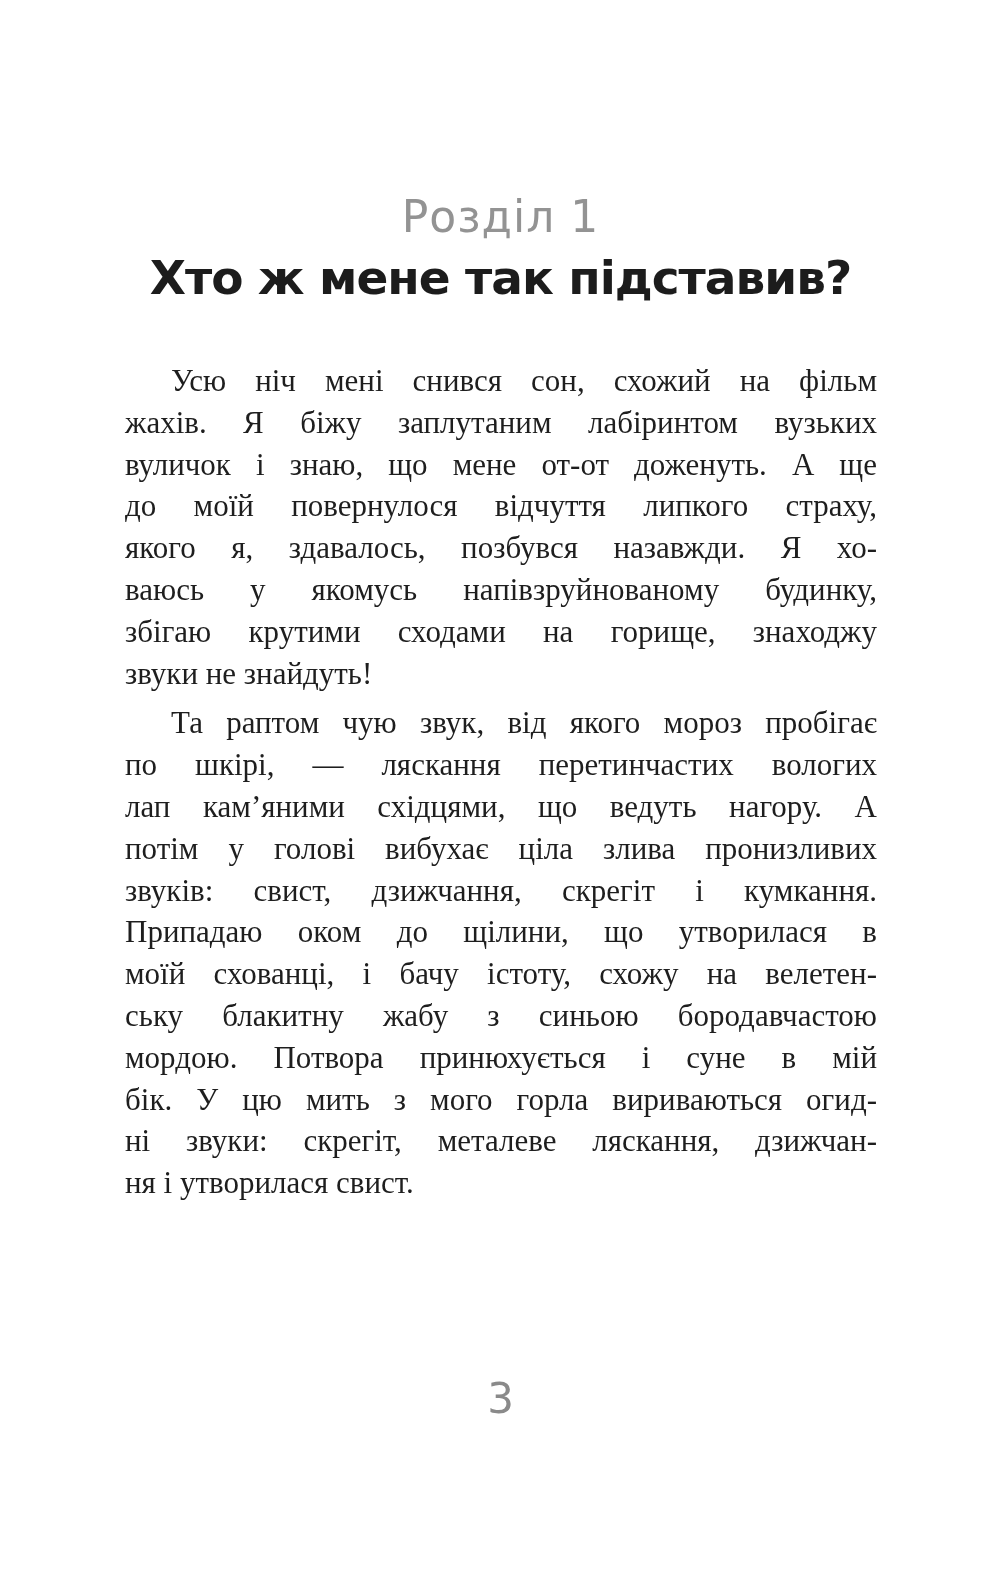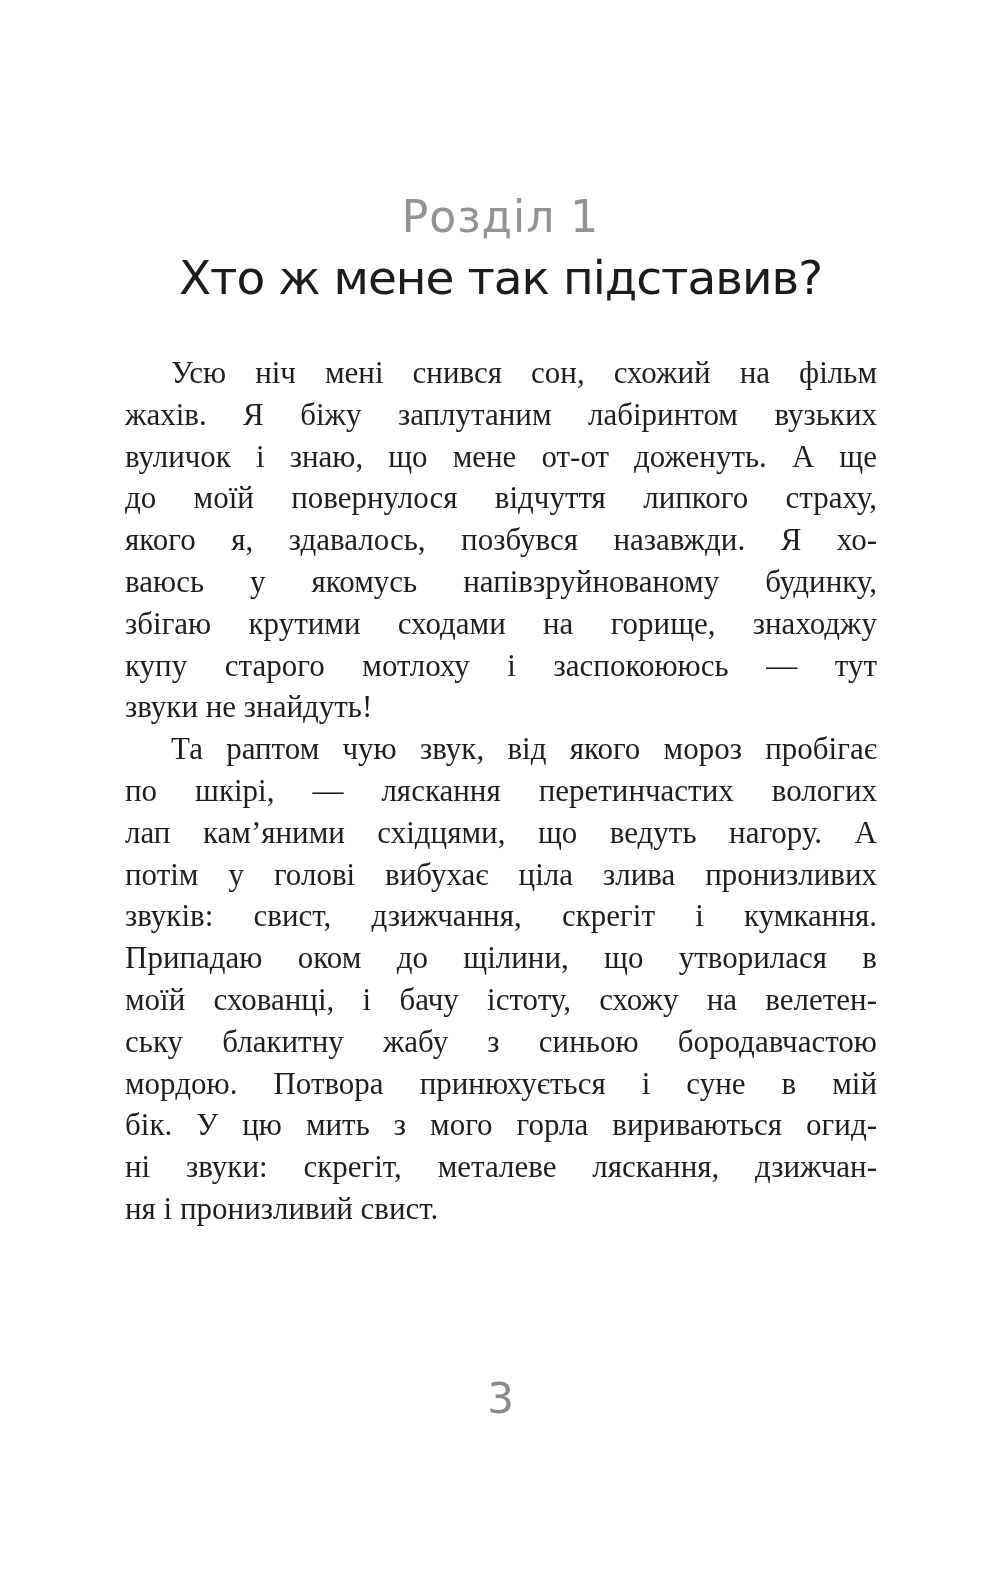--- a/index.html
+++ b/index.html
@@ -30,41 +30,41 @@
   }
   .chapter-title {
     position: absolute;
     top: 251px;
     left: 0;
     width: 100%;
     text-align: center;
     font-family: "DejaVu Sans", sans-serif;
     font-size: 47px;
     line-height: 1.15;
-    font-weight: 400;
+    font-weight: 700;
     color: #1c1c1c;
     letter-spacing: -1px;
   }
   .body-text {
     position: absolute;
     top: 352px;
     left: 125px;
     width: 752px;
     font-family: "Liberation Serif", serif;
     font-size: 31px;
     line-height: 41.8px;
     color: #1e1e1e;
   }
   .paragraph { margin: 0; padding: 0; }
   .line {
     text-align: justify;
     text-align-last: justify;
     white-space: normal;
   }
-  .line.first { text-indent: 46px; }
+  .line.first { text-indent: 46px; margin-top: 8px; }
   .line.last { text-align-last: left; }
   .page-number {
     position: absolute;
     top: 1374px;
     left: 0;
     width: 100%;
     text-align: center;
     font-family: "DejaVu Sans", sans-serif;
     font-size: 42px;
     font-weight: 400;
@@ -79,32 +79,31 @@
   <div class="chapter-title">Хто ж мене так підставив?</div>
   <div class="body-text">
       <div class="paragraph">
         <div class="line first">Усю ніч мені снився сон, схожий на фільм</div>
         <div class="line">жахів. Я біжу заплутаним лабіринтом вузьких</div>
         <div class="line">вуличок і знаю, що мене от-от доженуть. А ще</div>
         <div class="line">до моїй повернулося відчуття липкого страху,</div>
         <div class="line">якого я, здавалось, позбувся назавжди. Я хо-</div>
         <div class="line">ваюсь у якомусь напівзруйнованому будинку,</div>
         <div class="line">збігаю крутими сходами на горище, знаходжу</div>
-        <div class="line">купу старого мотлоху і заспокоююсь — тут</div>
         <div class="line last">звуки не знайдуть!</div>
       </div>
       <div class="paragraph">
         <div class="line first">Та раптом чую звук, від якого мороз пробігає</div>
         <div class="line">по шкірі, — ляскання перетинчастих вологих</div>
         <div class="line">лап кам’яними східцями, що ведуть нагору. А</div>
         <div class="line">потім у голові вибухає ціла злива пронизливих</div>
         <div class="line">звуків: свист, дзижчання, скрегіт і кумкання.</div>
         <div class="line">Припадаю оком до щілини, що утворилася в</div>
         <div class="line">моїй схованці, і бачу істоту, схожу на велетен-</div>
         <div class="line">ську блакитну жабу з синьою бородавчастою</div>
         <div class="line">мордою. Потвора принюхується і суне в мій</div>
         <div class="line">бік. У цю мить з мого горла вириваються огид-</div>
         <div class="line">ні звуки: скрегіт, металеве ляскання, дзижчан-</div>
-        <div class="line last">ня і пронизливий свист.</div>
+        <div class="line last">ня і утворилася свист.</div>
       </div>
     </div>
   <div class="page-number">3</div>
 </div>
 
 </body></html>

